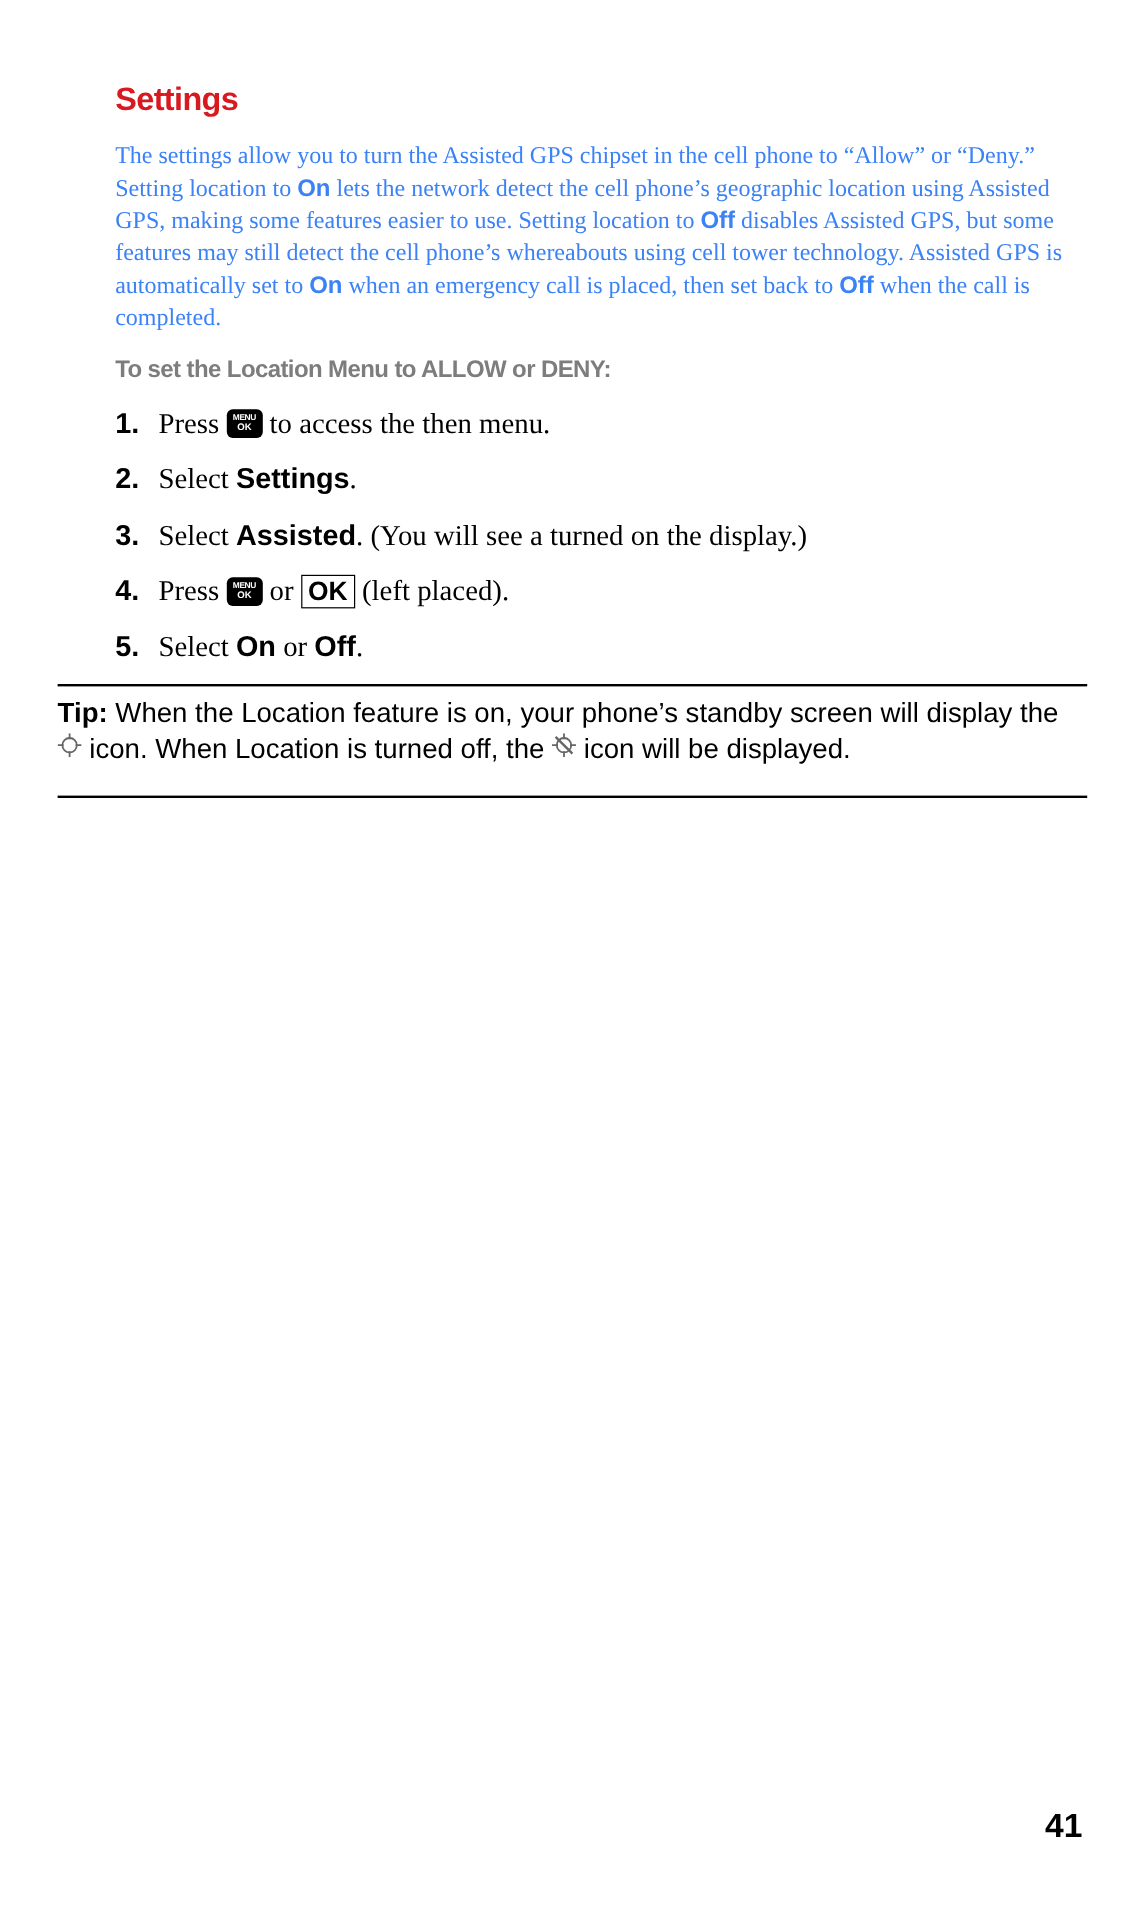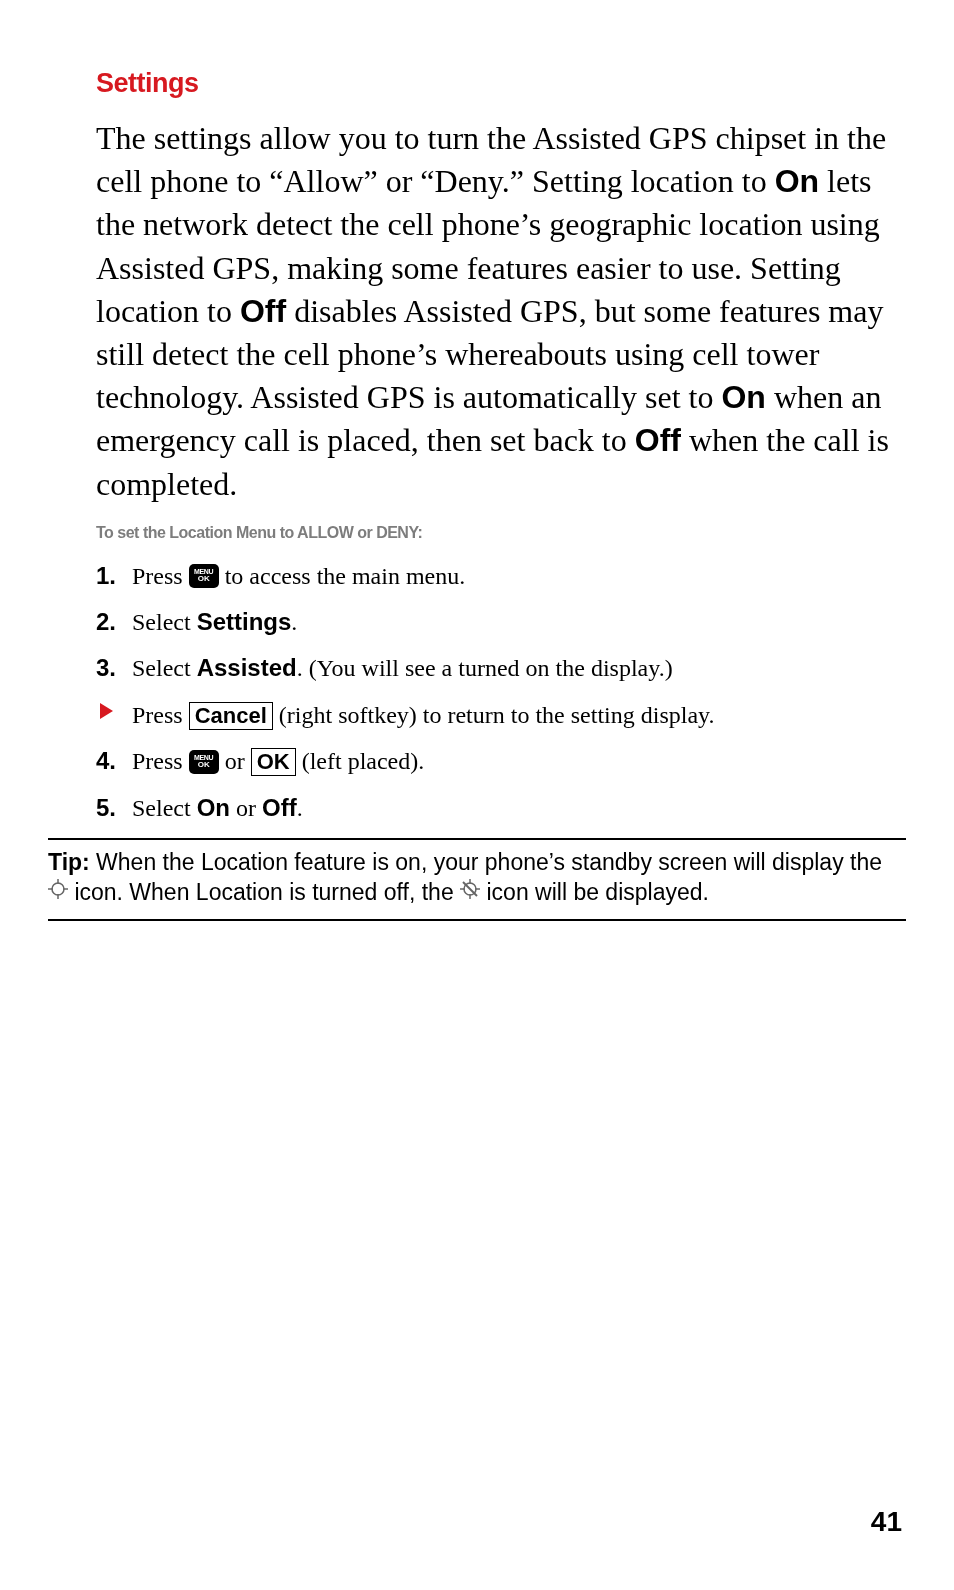--- a/index.html
+++ b/index.html
@@ -13,33 +13,33 @@
     }
     .heading {
       color: #d71920;
       font-family: 'Helvetica Neue', Arial, sans-serif;
       font-weight: bold;
       font-size: 27px;
       margin-bottom: 18px;
       letter-spacing: -0.5px;
     }
     .body-para {
-      font-size: 32px;
+      font-size: 20px;
       line-height: 1.35;
-      color: #000000;
+      color: #3b82f6;
       margin-bottom: 18px;
     }
     .body-para .bold-sans {
       font-family: 'Helvetica Neue', Arial, sans-serif;
       font-weight: bold;
     }
     .subhead {
       font-family: 'Helvetica Neue', Arial, sans-serif;
       font-weight: bold;
-      font-size: 16px;
+      font-size: 20px;
       color: #7d7d7d;
       margin-bottom: 18px;
       letter-spacing: -0.5px;
     }
     .content-indent {
       padding-left: 0;
     }
     .steps {
       list-style: none;
       padding: 0;
@@ -105,21 +105,21 @@
       padding: 1px 5px 1px 5px;
       font-family: 'Helvetica Neue', Arial, sans-serif;
       font-weight: bold;
       font-size: 22px;
       line-height: 1.1;
       vertical-align: baseline;
     }
     .tip-box {
       border-top: 2px solid #000;
       border-bottom: 2px solid #000;
-      padding: 8px 0 10px 0;
+      padding: 8px 0 22px 0;
       font-family: 'Helvetica Neue', Arial, sans-serif;
       font-size: 23px;
       line-height: 1.3;
       margin-left: -48px;
       padding-left: 0;
     }
     .tip-box .tip-label {
       font-weight: bold;
     }
     .loc-icon {
@@ -145,33 +145,29 @@
 
   <p class="body-para">
     <span>The settings allow you to turn the Assisted GPS chipset in the cell phone to “Allow” or “Deny.” Setting location to </span><span class="bold-sans">On</span><span> lets the network detect the cell phone’s geographic location using Assisted GPS, making some features easier to use. Setting location to </span><span class="bold-sans">Off</span><span> disables Assisted GPS, but some features may still detect the cell phone’s whereabouts using cell tower technology. Assisted GPS is automatically set to </span><span class="bold-sans">On</span><span> when an emergency call is placed, then set back to </span><span class="bold-sans">Off</span><span> when the call is completed.</span>
   </p>
 
   <p class="subhead">To set the Location Menu to ALLOW or DENY:</p>
 
   <ul class="steps">
     <li>
       <span class="num">1.</span>
-      <span> Press </span><span class="menu-ok-icon"><span class="l1">MENU</span><span class="l2">OK</span></span><span> to access the main menu.</span>
+      <span> Press </span><span class="menu-ok-icon"><span class="l1">MENU</span><span class="l2">OK</span></span><span> to access the then menu.</span>
     </li>
     <li>
       <span class="num">2.</span>
       <span> Select </span><span class="bold-sans">Settings</span><span>.</span>
     </li>
     <li>
       <span class="num">3.</span>
       <span> Select </span><span class="bold-sans">Assisted</span><span>. (You will see a turned on the display.)</span>
-    </li>
-    <li>
-      <span class="tri"></span>
-      <span>Press </span><span class="softkey-box">Cancel</span><span> (right softkey) to return to the setting display.</span>
     </li>
     <li>
       <span class="num">4.</span>
       <span> Press </span><span class="menu-ok-icon"><span class="l1">MENU</span><span class="l2">OK</span></span><span> or </span><span class="softkey-box">OK</span><span> (left placed).</span>
     </li>
     <li>
       <span class="num">5.</span>
       <span> Select </span><span class="bold-sans">On</span><span> or </span><span class="bold-sans">Off</span><span>.</span>
     </li>
   </ul>

